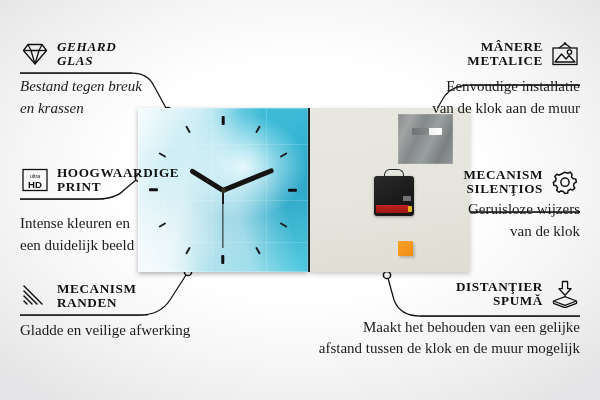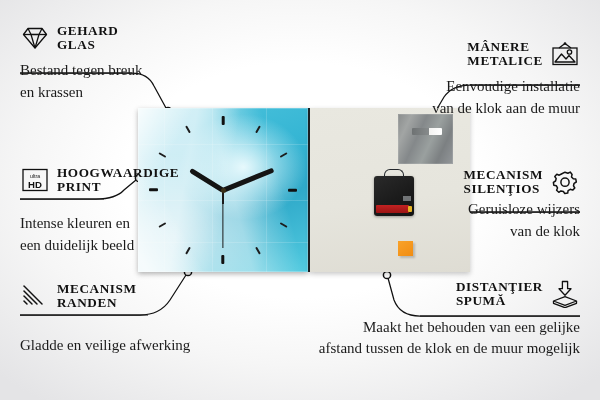--- a/index.html
+++ b/index.html
@@ -30,21 +30,21 @@
   .titlewrap { line-height: 1.04; }
   .titlewrap .t {
     font-family: "Liberation Serif", serif;
     font-weight: bold;
     font-size: 13.2px;
     letter-spacing: 0.6px;
     color: #111111;
     white-space: nowrap;
     display: block;
   }
-  .feat.right .titlewrap { text-align: left; }
+  .feat.right .titlewrap { text-align: right; }
   .sub {
     font-family: "Liberation Serif", serif;
     font-size: 15px;
     line-height: 1.42;
     color: #1b1b1b;
     margin-top: 4px;
     white-space: nowrap;
   }
   .feat.right .sub { text-align: right; }
   .icon { flex: 0 0 auto; display: block; }
@@ -249,21 +249,21 @@
       </div>
       <div id="mech">
         <div class="loop"></div>
         <div class="lab"></div>
         <div class="batt"></div>
       </div>
       <div id="spacer"></div>
     </div>
   </div>
 
-  <div class="feat left" style="left:20px; top:24px;">
+  <div class="feat left" style="left:20px; top:40px;font-style:italic;">
     <div class="head">
       <svg class="icon" width="30" height="26" viewBox="0 0 30 26">
         <g fill="none" stroke="#111" stroke-width="1.3" stroke-linejoin="round">
           <path d="M3.5 9.5 L8 3.5 L22 3.5 L26.5 9.5 L15 23 Z"></path>
           <path d="M3.5 9.5 L26.5 9.5"></path>
           <path d="M8 3.5 L11 9.5 L15 23"></path>
           <path d="M22 3.5 L19 9.5 L15 23"></path>
           <path d="M11 9.5 L19 9.5"></path>
         </g>
       </svg>
@@ -304,21 +304,21 @@
           <line x1="4" y1="8" x2="17" y2="21"></line>
           <line x1="4" y1="13" x2="12" y2="21"></line>
           <line x1="4" y1="18" x2="7" y2="21"></line>
         </g>
       </svg>
       <div class="titlewrap">
         <span class="t">MECANISM</span>
         <span class="t">RANDEN</span>
       </div>
     </div>
-    <div class="sub" style="margin-top:26px;">
+    <div class="sub" style="margin-top:11px;">
       <div>Gladde en veilige afwerking</div>
     </div>
   </div>
 
   <div class="feat right" style="right:20px; top:40px;">
     <div class="head">
       <svg class="icon" width="30" height="26" viewBox="0 0 30 26">
         <g fill="none" stroke="#111" stroke-width="1.3">
           <rect x="3" y="7" width="24" height="16.5"></rect>
           <path d="M15 2.5 L21 7 M15 2.5 L9 7"></path>

